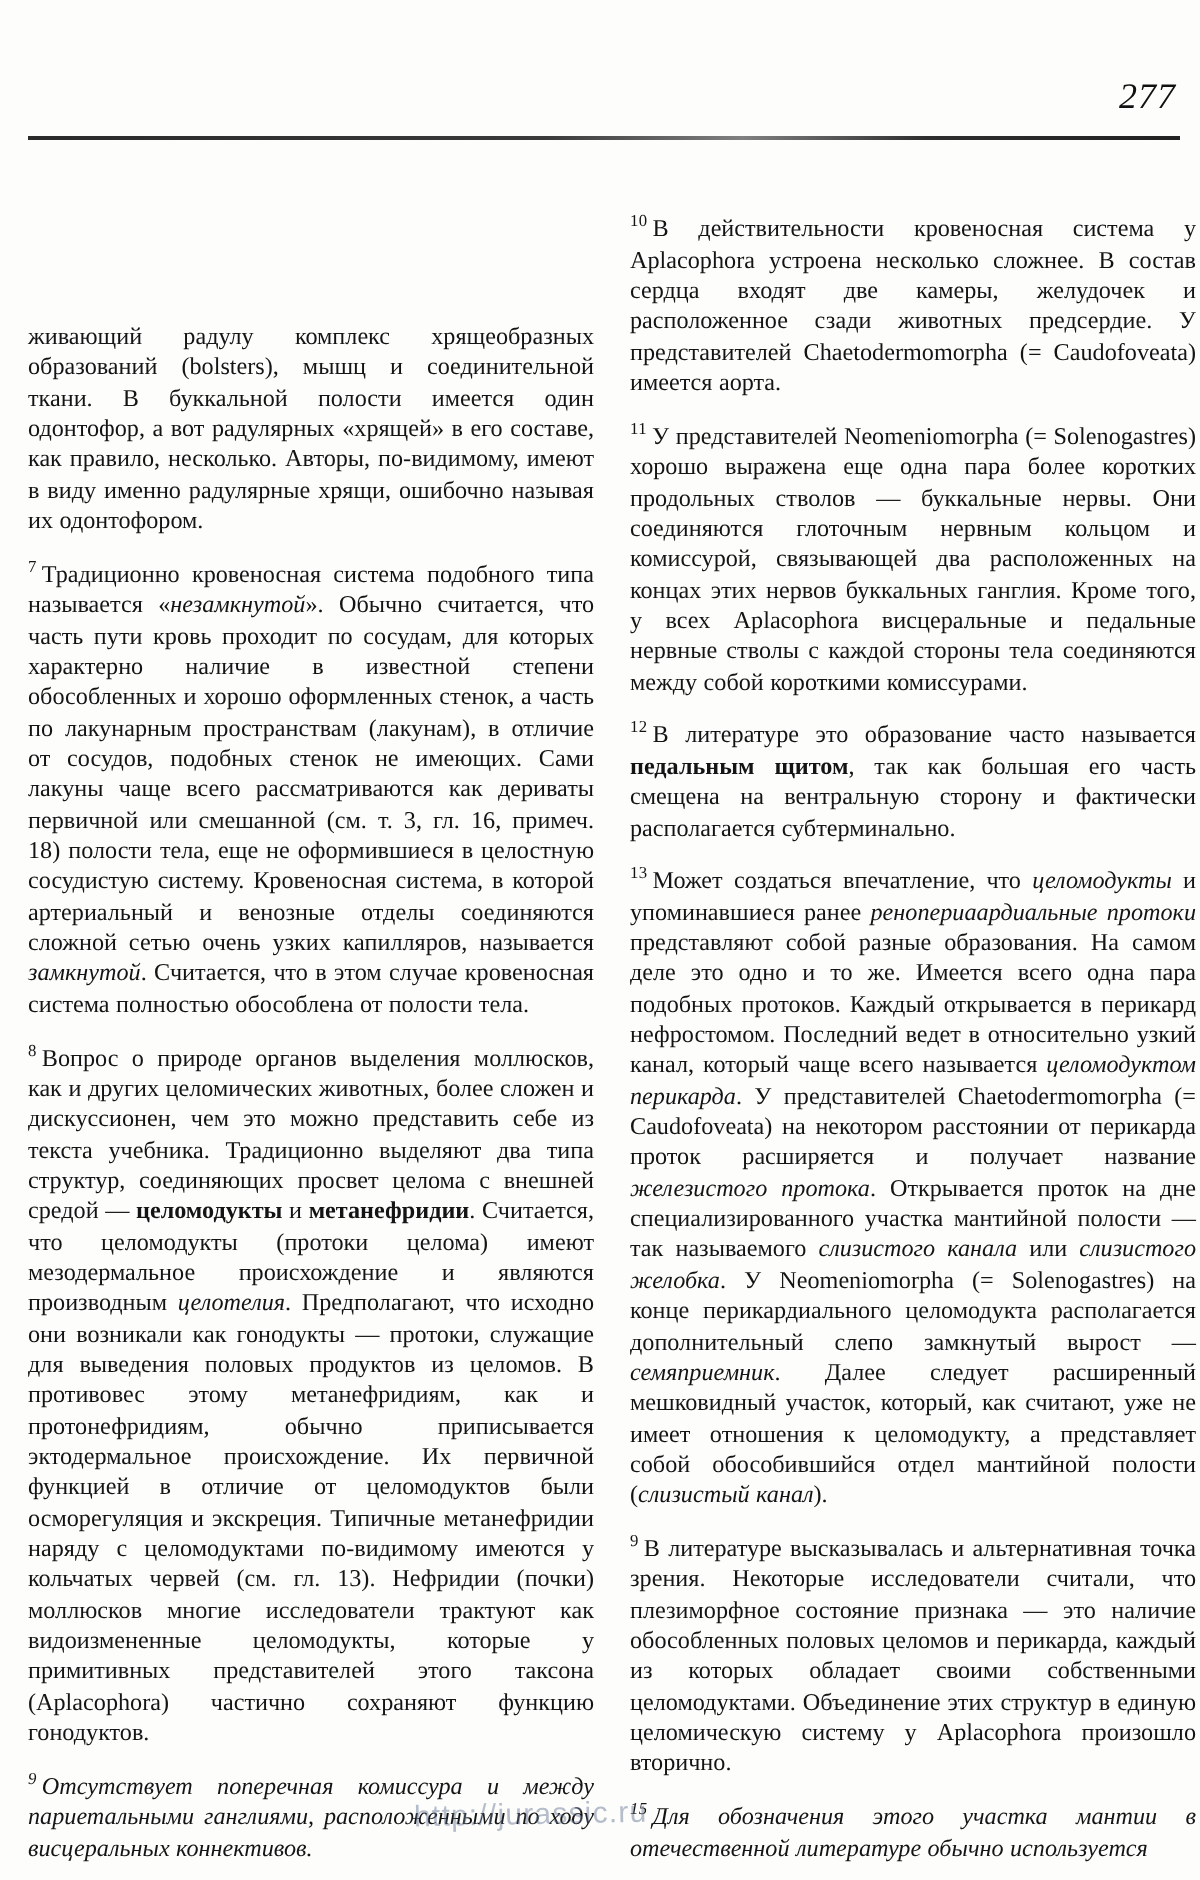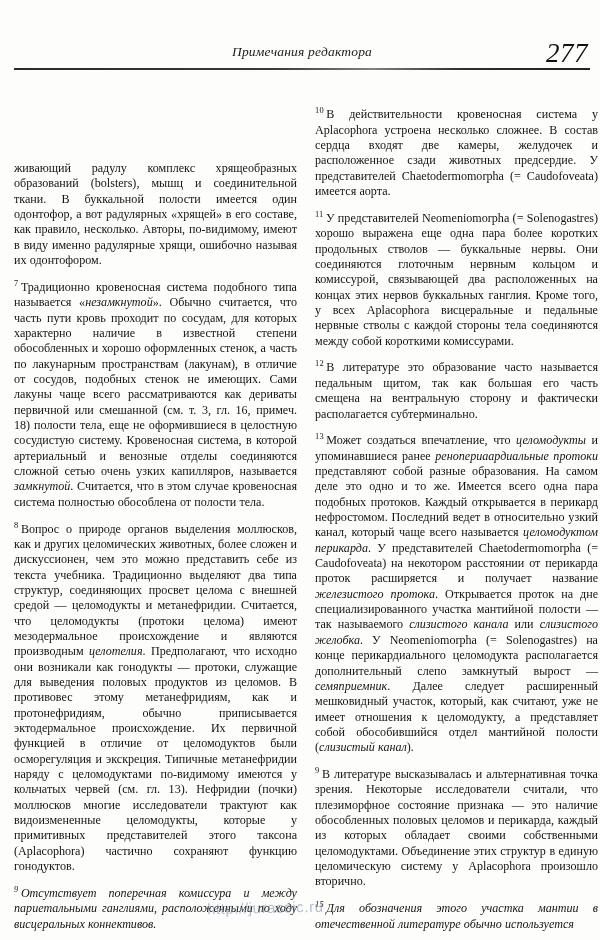--- a/index.html
+++ b/index.html
@@ -39,21 +39,21 @@
     font-style: italic;
     font-size: 13.5px;
     letter-spacing: 0.2px;
     color: #1b1b1b;
   }
   .header-folio {
     position: absolute;
     right: 2px;
     top: -6px;
     font-style: italic;
-    font-size: 27px;
+    font-size: 18px;
     letter-spacing: 0.5px;
     color: #111;
   }
   .header-rule {
     position: absolute;
     left: 0;
     right: 0;
     top: 24px;
     height: 2px;
     background: linear-gradient(to right, #2a2a2a 0%, #3a3a3a 45%, #808080 62%, #2e2e2e 78%, #222 100%);
@@ -87,21 +87,21 @@
   .note:last-child { margin-bottom: 0; font-style: italic; }
 
   .note sup {
     font-size: 8.4px;
     line-height: 0;
     vertical-align: super;
     margin-right: 2.5px;
     letter-spacing: 0.2px;
   }
   .note i  { font-style: italic; }
-  .note b  { font-weight: normal; }
+  .note b  { font-weight: bold; }
 
   
   .watermark {
     position: absolute;
     left: 207px;
     top: 899px;
     font-family: "Liberation Sans", sans-serif;
     font-size: 15px;
     letter-spacing: 0.6px;
     color: rgba(96, 110, 142, 0.45);
@@ -109,21 +109,20 @@
     white-space: nowrap;
     pointer-events: none;
   }
 </style>
 </head>
 <body>
 
 <div class="page">
 
   <div class="header">
-    <div class="header-title">Примечания редактора</div>
     <div class="header-folio">277</div>
     <div class="header-rule"></div>
   </div>
 
   <div class="columns">
     <div class="col" id="col-left">
         <p class="note"><span>живающий радулу комплекс хрящеобразных образований (bolsters), мышц и соединительной ткани. В буккальной полости имеется один одонтофор, а вот радулярных «хрящей» в его составе, как правило, несколько. Авторы, по-видимому, имеют в виду именно радулярные хрящи, ошибочно называя их одонтофором.</span></p>
         <p class="note"><sup>7</sup><span>Традиционно кровеносная система подобного типа называется «</span><i>незамкнутой</i><span>». Обычно считается, что часть пути кровь проходит по сосудам, для которых характерно наличие в известной степени обособленных и хорошо оформленных стенок, а часть по лакунарным пространствам (лакунам), в отличие от сосудов, подобных стенок не имеющих. Сами лакуны чаще всего рассматриваются как дериваты первичной или смешанной (см. т. 3, гл. 16, примеч. 18) полости тела, еще не оформившиеся в целостную сосудистую систему. Кровеносная система, в которой артериальный и венозные отделы соединяются сложной сетью очень узких капилляров, называется </span><i>замкнутой</i><span>. Считается, что в этом случае кровеносная система полностью обособлена от полости тела.</span></p>
         <p class="note"><sup>8</sup><span>Вопрос о природе органов выделения моллюсков, как и других целомических животных, более сложен и дискуссионен, чем это можно представить себе из текста учебника. Традиционно выделяют два типа структур, соединяющих просвет целома с внешней средой — </span><b>целомодукты</b><span> и </span><b>метанефридии</b><span>. Считается, что целомодукты (протоки целома) имеют мезодермальное происхождение и являются производным </span><i>целотелия</i><span>. Предполагают, что исходно они возникали как гонодукты — протоки, служащие для выведения половых продуктов из целомов. В противовес этому метанефридиям, как и протонефридиям, обычно приписывается эктодермальное происхождение. Их первичной функцией в отличие от целомодуктов были осморегуляция и экскреция. Типичные метанефридии наряду с целомодуктами по-видимому имеются у кольчатых червей (см. гл. 13). Нефридии (почки) моллюсков многие исследователи трактуют как видоизмененные целомодукты, которые у примитивных представителей этого таксона (Aplacophora) частично сохраняют функцию гонодуктов.</span></p>
         <p class="note"><sup>9</sup><span>Отсутствует поперечная комиссура и между париетальными ганглиями, расположенными по ходу висцеральных коннективов.</span></p>

